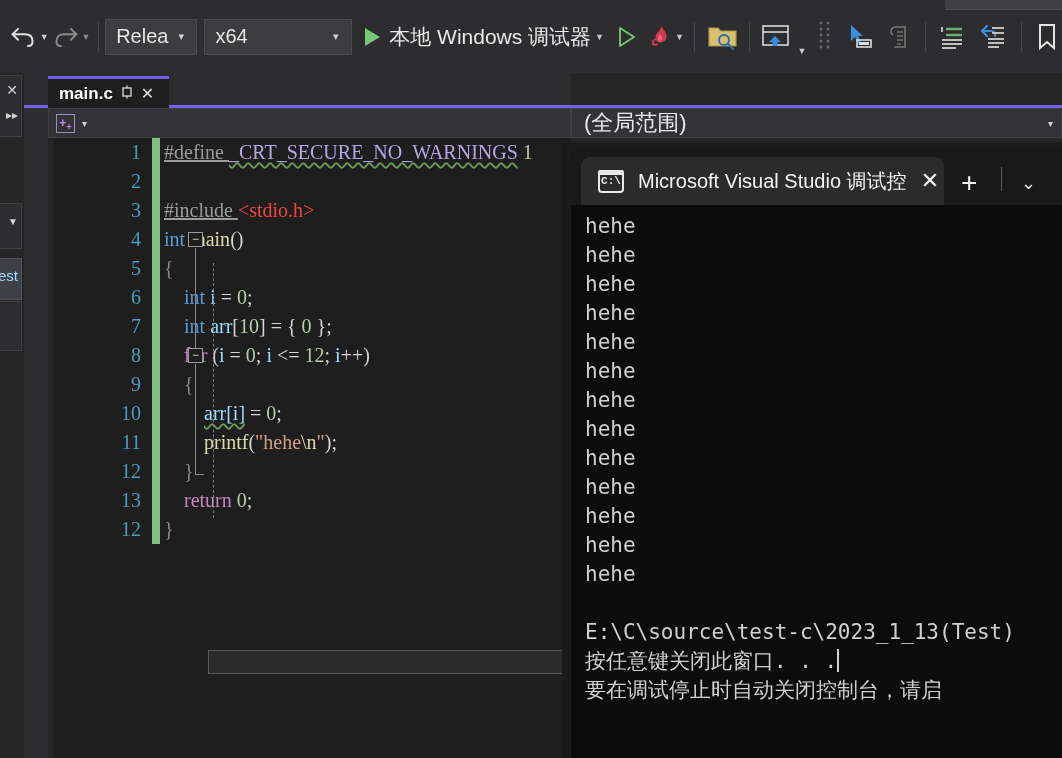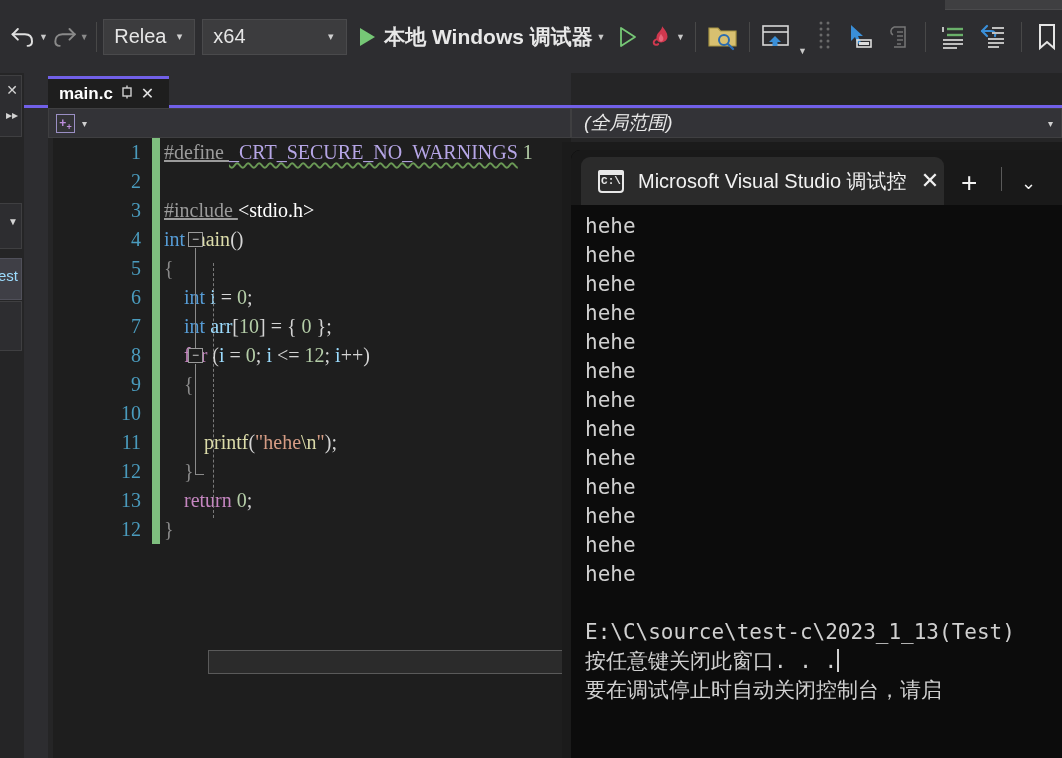--- a/index.html
+++ b/index.html
@@ -44,21 +44,20 @@
     color: #e6e6e6; font-size: 20px;
     display: flex; align-items: center; padding: 0 4px 0 10px;
     box-sizing: border-box; position: relative;
   }
   .tb-combo .cbx-label { flex: 1 1 auto; white-space: nowrap; overflow: hidden; }
   .tb-combo .cbx-arrow { font-size: 11px; color: #d0d0d0; padding: 0 8px 0 10px; }
   .tb-runbtn {
     display: flex; align-items: center; gap: 9px;
     color: #e8e8e8; font-size: 21px; height: 44px; padding: 0 2px;
     white-space: nowrap;
-    font-weight: bold;
   }
   .play-tri {
     width: 0; height: 0;
     border-left: 15px solid #76c776;
     border-top: 9px solid transparent;
     border-bottom: 9px solid transparent;
   }
 
   
   #left-sliver {
@@ -159,21 +158,21 @@
     flex: 1 1 auto; position: relative; height: 29px;
     font-family: "Liberation Serif", serif;
     font-size: 20px; color: #d4d4d4;
     white-space: pre;
     padding-left: 4px;
     display: flex; align-items: center;
   }
   
   .k-pre   { color: #9b9b9b; text-decoration: underline; }   
   .k-macro { color: #b6a6e6; }   
-  .k-hdr   { color: #ffffff; }   
+  .k-hdr   { color: #ef4444; }   
   .k-type  { color: #569cd6; }   
   .k-fn    { color: #dcdcaa; }   
   .k-kw    { color: #c586c0; }   
   .k-num   { color: #b5cea8; }   
   .k-id    { color: #9cdcfe; }   
   .k-str   { color: #d69d85; }   
   .k-esc   { color: #dcdcaa; }   
   .k-punc  { color: #d4d4d4; }
   .k-brace { color: #8a8a8a; }
   .squiggle {
@@ -531,20 +530,21 @@
             <div class="codetext"><span><span class="k-punc">    </span><span class="k-kw">for</span><span class="k-punc"> (</span><span class="k-id">i</span><span class="k-punc"> = </span><span class="k-num">0</span><span class="k-punc">; </span><span class="k-id">i</span><span class="k-punc"> &lt;= </span><span class="k-num">12</span><span class="k-punc">; </span><span class="k-id">i</span><span class="k-punc">++)</span></span></div>
           </div>
           <div class="code-row" style="top: 232px;">
             <div class="lineno">9</div>
             <div class="changebar"></div>
             <div class="codetext"><span><span class="k-brace">    {</span></span></div>
           </div>
           <div class="code-row" style="top: 261px;">
             <div class="lineno">10</div>
             <div class="changebar"></div>
+            <div class="codetext"><span><span class="k-punc">        </span><span class="k-id squiggle">arr[i]</span><span class="k-punc"> = </span><span class="k-num">0</span><span class="k-punc">;</span></span></div>
           </div>
           <div class="code-row" style="top: 290px;">
             <div class="lineno">11</div>
             <div class="changebar"></div>
             <div class="codetext"><span><span class="k-punc">        </span><span class="k-fn">printf</span><span class="k-punc">(</span><span class="k-str">"hehe</span><span class="k-esc">\n</span><span class="k-str">"</span><span class="k-punc">);</span></span></div>
           </div>
           <div class="code-row" style="top: 319px;">
             <div class="lineno">12</div>
             <div class="changebar"></div>
             <div class="codetext"><span><span class="k-brace">    }</span></span></div>
@@ -567,21 +567,21 @@
       <div class="vline-solid" style="left:147px; top:226px; height:110px;"></div>
       <div class="hline-solid" style="left:147px; top:336px; width:9px;"></div>
       <div class="vline-dash" style="left:165px; top:125px; height:255px;"></div>
       <div class="hscroll-holder"></div>
       <div id="hscroll"></div>
     </div>
   </div>
 
   <div id="navbar-right-strip"></div>
   <div id="navbar-right">
-    <span class="nav-text" style="font-size:19px;font-style:italic;">(全局范围)</span>
+    <span class="nav-text" style="font-size:22px;">(全局范围)</span>
     <span class="nav-arrow">▾</span>
   </div>
 
   <div id="console-frame"></div>
   <div id="console">
     <div id="console-titlebar">
       <div id="console-tab">
         <span class="cmd-icon">C:\</span>
         <span id="console-tab-title">Microsoft Visual Studio 调试控</span>
         <span id="console-tab-close">✕</span>

